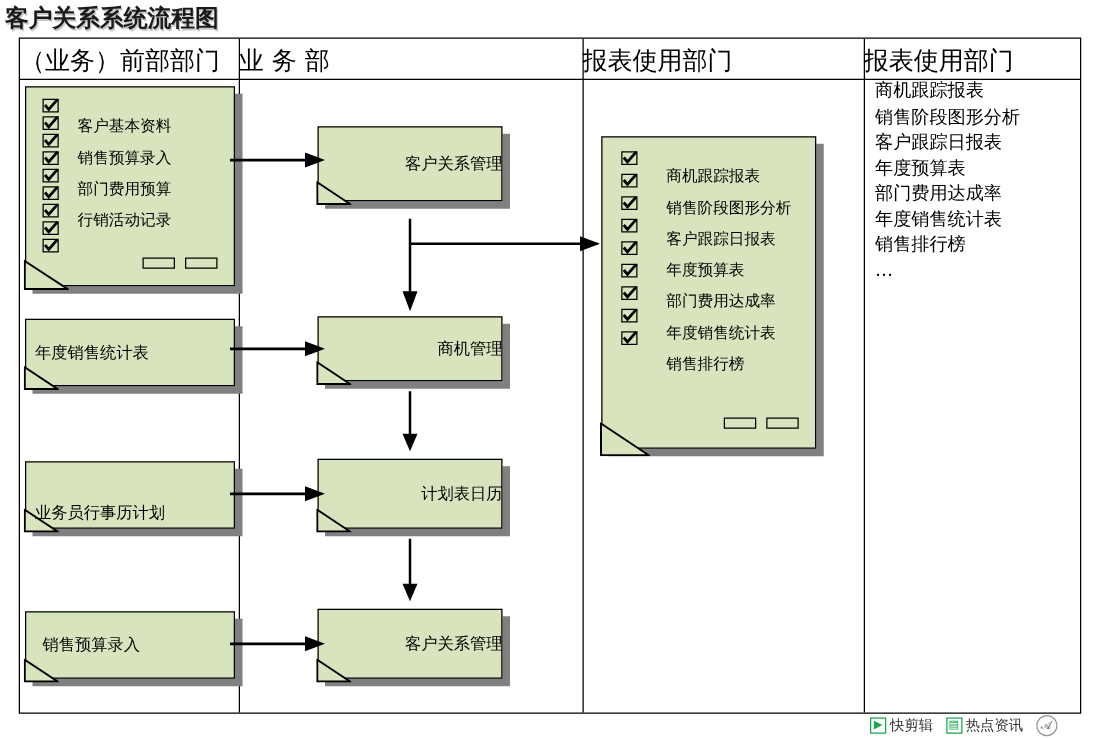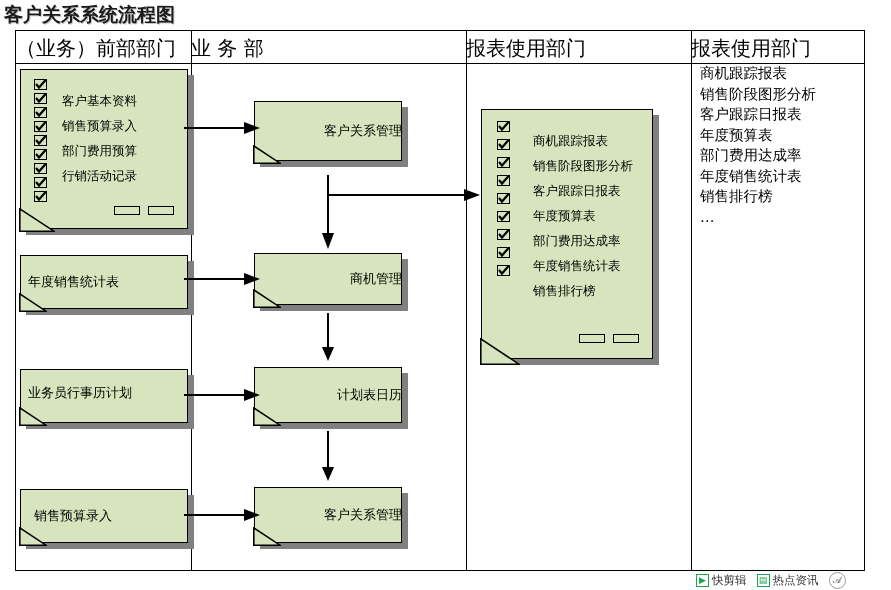--- a/index.html
+++ b/index.html
@@ -201,21 +201,21 @@
   </div>
 
   <div class="note" style="left:4px;top:338px;width:168px;height:54px">
     <div class="shadow"></div>
     <div class="body"></div>
     <div class="fold" style="width:26px;height:17px">
       <svg width="28" height="19" viewBox="0 0 28 19">
         <polygon points="0.8,0.8 27,18.2 0.8,18.2" fill="#d7e4bd" stroke="#000" stroke-width="1.6"></polygon>
       </svg>
     </div>
-    <div class="label" style="top:15px;left:8px;right:auto;text-align:left">业务员行事历计划</div>
+    <div class="label" style="top:32px;left:8px;right:auto;text-align:left">业务员行事历计划</div>
   </div>
 
   <div class="note" style="left:4px;top:458px;width:168px;height:54px">
     <div class="shadow"></div>
     <div class="body"></div>
     <div class="fold" style="width:26px;height:17px">
       <svg width="28" height="19" viewBox="0 0 28 19">
         <polygon points="0.8,0.8 27,18.2 0.8,18.2" fill="#d7e4bd" stroke="#000" stroke-width="1.6"></polygon>
       </svg>
     </div>

